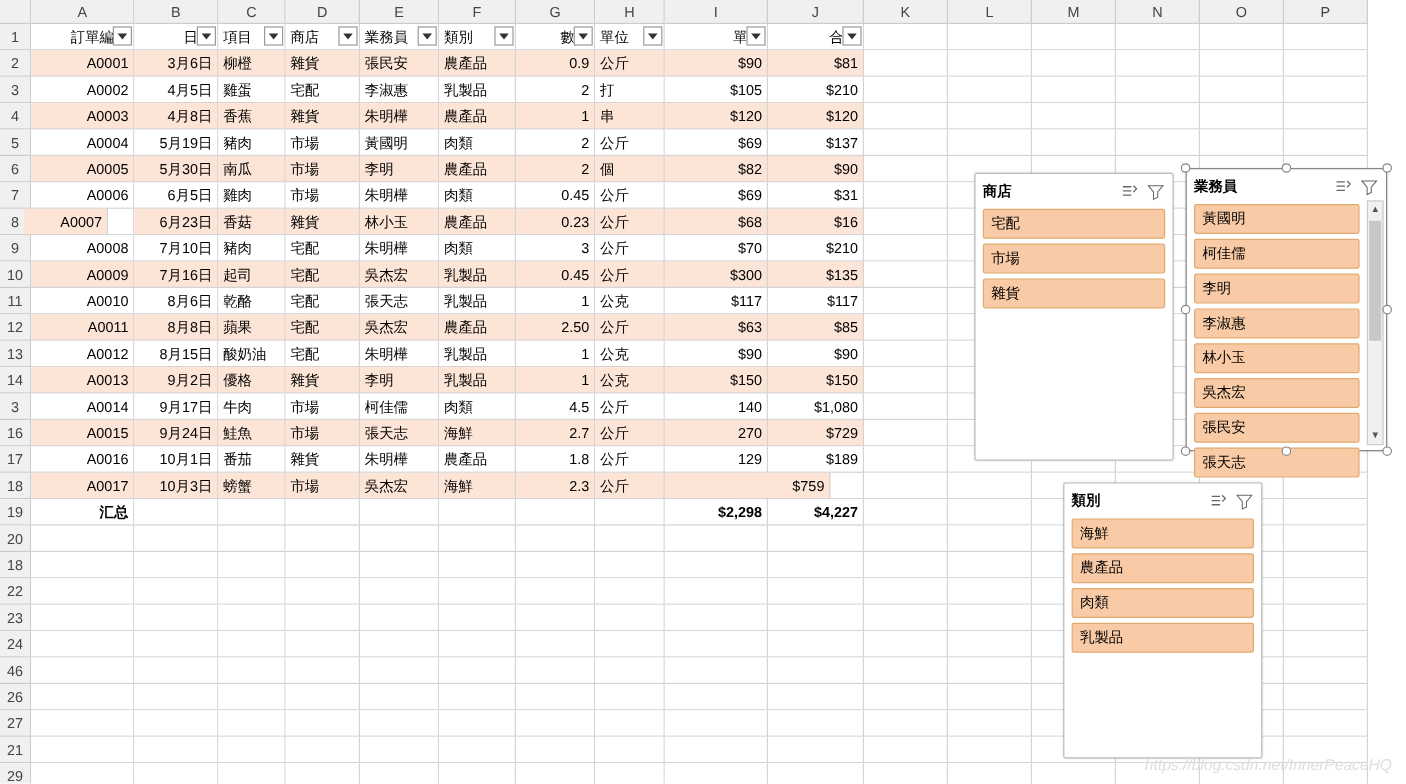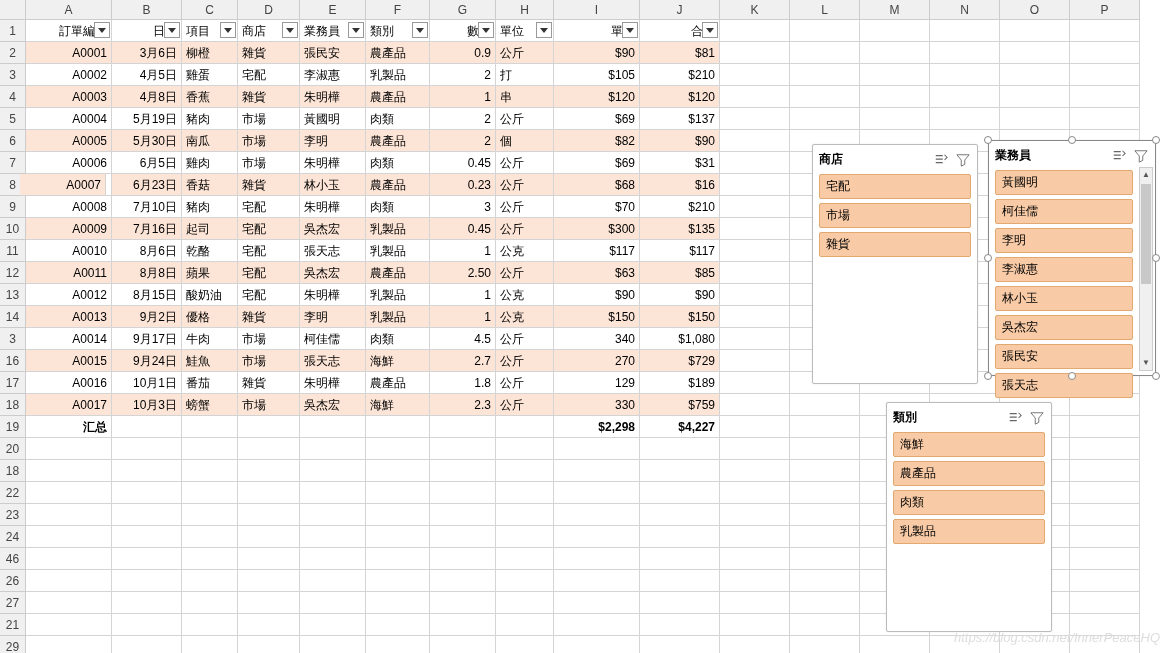--- a/index.html
+++ b/index.html
@@ -649,21 +649,21 @@
     <div class="datacell band2 num" style="left:26px;top:152px;width:86px">A0006</div>
     <div class="datacell band2 num" style="left:112px;top:152px;width:70px">6月5日</div>
     <div class="datacell band2 txt" style="left:182px;top:152px;width:56px">雞肉</div>
     <div class="datacell band2 txt" style="left:238px;top:152px;width:62px">市場</div>
     <div class="datacell band2 txt" style="left:300px;top:152px;width:66px">朱明樺</div>
     <div class="datacell band2 txt" style="left:366px;top:152px;width:64px">肉類</div>
     <div class="datacell band2 num" style="left:430px;top:152px;width:66px">0.45</div>
     <div class="datacell band2 txt" style="left:496px;top:152px;width:58px">公斤</div>
     <div class="datacell band2 num" style="left:554px;top:152px;width:86px">$69</div>
     <div class="datacell band2 num" style="left:640px;top:152px;width:80px">$31</div>
-    <div class="datacell band num" style="left:20px;top:174px;width:86px">A0007</div>
+    <div class="datacell band num" style="left:20px;top:174px;width:70px">A0007</div>
     <div class="datacell band num" style="left:112px;top:174px;width:70px">6月23日</div>
     <div class="datacell band txt" style="left:182px;top:174px;width:56px">香菇</div>
     <div class="datacell band txt" style="left:238px;top:174px;width:62px">雜貨</div>
     <div class="datacell band txt" style="left:300px;top:174px;width:66px">林小玉</div>
     <div class="datacell band txt" style="left:366px;top:174px;width:64px">農產品</div>
     <div class="datacell band num" style="left:430px;top:174px;width:66px">0.23</div>
     <div class="datacell band txt" style="left:496px;top:174px;width:58px">公斤</div>
     <div class="datacell band num" style="left:554px;top:174px;width:86px">$68</div>
     <div class="datacell band num" style="left:640px;top:174px;width:80px">$16</div>
     <div class="datacell band2 num" style="left:26px;top:196px;width:86px">A0008</div>
@@ -727,21 +727,21 @@
     <div class="datacell band num" style="left:554px;top:306px;width:86px">$150</div>
     <div class="datacell band num" style="left:640px;top:306px;width:80px">$150</div>
     <div class="datacell band2 num" style="left:26px;top:328px;width:86px">A0014</div>
     <div class="datacell band2 num" style="left:112px;top:328px;width:70px">9月17日</div>
     <div class="datacell band2 txt" style="left:182px;top:328px;width:56px">牛肉</div>
     <div class="datacell band2 txt" style="left:238px;top:328px;width:62px">市場</div>
     <div class="datacell band2 txt" style="left:300px;top:328px;width:66px">柯佳儒</div>
     <div class="datacell band2 txt" style="left:366px;top:328px;width:64px">肉類</div>
     <div class="datacell band2 num" style="left:430px;top:328px;width:66px">4.5</div>
     <div class="datacell band2 txt" style="left:496px;top:328px;width:58px">公斤</div>
-    <div class="datacell band2 num" style="left:554px;top:328px;width:86px">340</div>
+    <div class="datacell band2 num" style="left:554px;top:328px;width:86px">140</div>
     <div class="datacell band2 num" style="left:640px;top:328px;width:80px">$1,080</div>
     <div class="datacell band num" style="left:26px;top:350px;width:86px">A0015</div>
     <div class="datacell band num" style="left:112px;top:350px;width:70px">9月24日</div>
     <div class="datacell band txt" style="left:182px;top:350px;width:56px">鮭魚</div>
     <div class="datacell band txt" style="left:238px;top:350px;width:62px">市場</div>
     <div class="datacell band txt" style="left:300px;top:350px;width:66px">張天志</div>
     <div class="datacell band txt" style="left:366px;top:350px;width:64px">海鮮</div>
     <div class="datacell band num" style="left:430px;top:350px;width:66px">2.7</div>
     <div class="datacell band txt" style="left:496px;top:350px;width:58px">公斤</div>
     <div class="datacell band num" style="left:554px;top:350px;width:86px">270</div>
@@ -758,21 +758,21 @@
     <div class="datacell band2 num" style="left:640px;top:372px;width:80px">$189</div>
     <div class="datacell band num" style="left:26px;top:394px;width:86px">A0017</div>
     <div class="datacell band num" style="left:112px;top:394px;width:70px">10月3日</div>
     <div class="datacell band txt" style="left:182px;top:394px;width:56px">螃蟹</div>
     <div class="datacell band txt" style="left:238px;top:394px;width:62px">市場</div>
     <div class="datacell band txt" style="left:300px;top:394px;width:66px">吳杰宏</div>
     <div class="datacell band txt" style="left:366px;top:394px;width:64px">海鮮</div>
     <div class="datacell band num" style="left:430px;top:394px;width:66px">2.3</div>
     <div class="datacell band txt" style="left:496px;top:394px;width:58px">公斤</div>
     <div class="datacell band num" style="left:554px;top:394px;width:86px">330</div>
-    <div class="datacell band num" style="left:640px;top:394px;width:80px">$759</div>
+    <div class="datacell band num" style="left:612px;top:394px;width:80px">$759</div>
     <div class="datacell band2 num" style="left:26px;top:416px;width:86px;font-weight:bold;">汇总</div>
     <div class="datacell band2 txt" style="left:112px;top:416px;width:70px;"></div>
     <div class="datacell band2 txt" style="left:182px;top:416px;width:56px;"></div>
     <div class="datacell band2 txt" style="left:238px;top:416px;width:62px;"></div>
     <div class="datacell band2 txt" style="left:300px;top:416px;width:66px;"></div>
     <div class="datacell band2 txt" style="left:366px;top:416px;width:64px;"></div>
     <div class="datacell band2 txt" style="left:430px;top:416px;width:66px;"></div>
     <div class="datacell band2 txt" style="left:496px;top:416px;width:58px;"></div>
     <div class="datacell band2 num" style="left:554px;top:416px;width:86px;font-weight:bold;">$2,298</div>
     <div class="datacell band2 num" style="left:640px;top:416px;width:80px;font-weight:bold;">$4,227</div>

